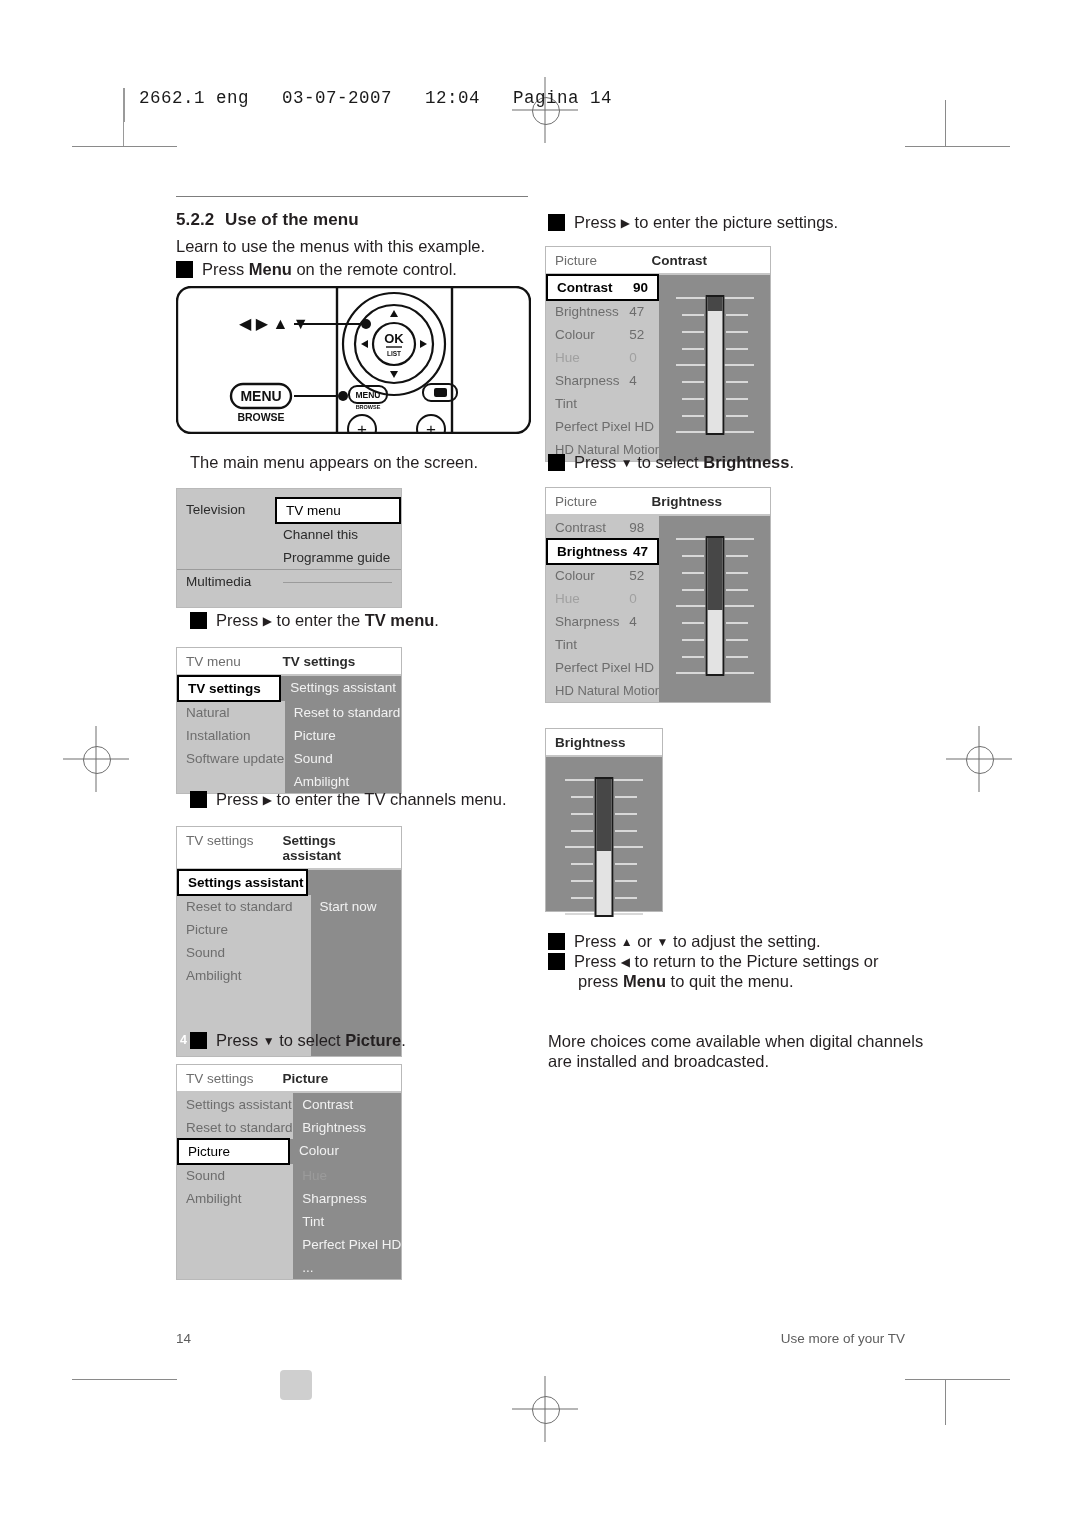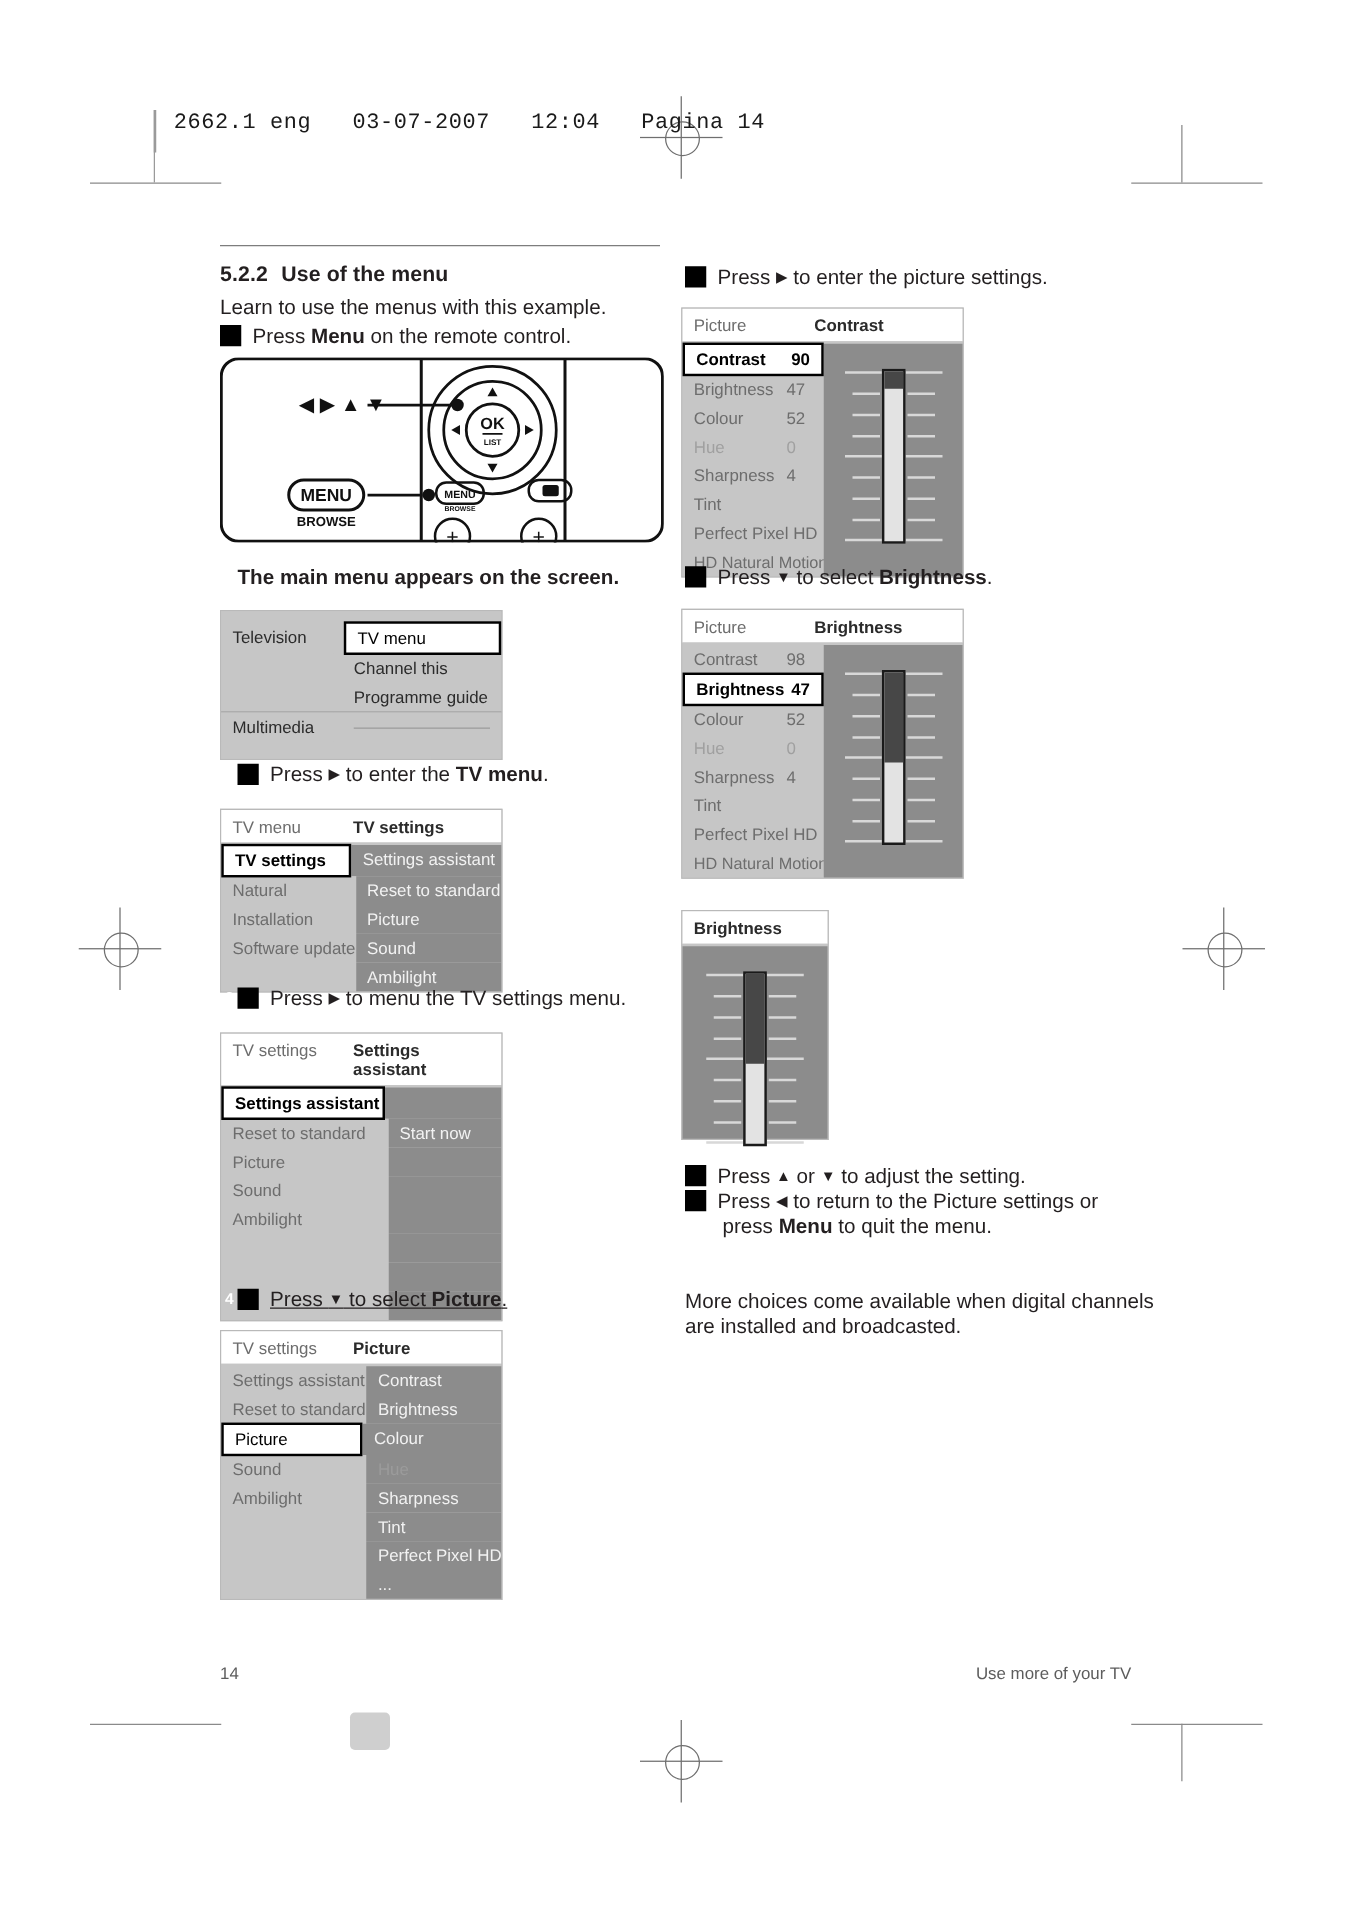--- a/index.html
+++ b/index.html
@@ -160,21 +160,21 @@
       <circle cx="190" cy="38" r="5" fill="#111"></circle>
 
       <rect x="55" y="98" width="60" height="24" rx="12" ry="12" fill="none" stroke="#111" stroke-width="2.4"></rect>
       <text x="85" y="115" font-family="Liberation Sans, sans-serif" font-size="14" font-weight="bold" text-anchor="middle" fill="#111">MENU</text>
       <text x="85" y="135" font-family="Liberation Sans, sans-serif" font-size="10.5" font-weight="bold" text-anchor="middle" fill="#111">BROWSE</text>
       <line x1="118" y1="110" x2="162" y2="110" stroke="#111" stroke-width="2.2"></line>
       <circle cx="167" cy="110" r="5" fill="#111"></circle>
     </svg>
   </div>
 
-  <p class="body" style="position:absolute;left:190px;top:452px;width:340px;font-weight:bold;">The main menu appears on the screen.</p>
+  <p class="body" style="position:absolute;left:190px;top:452px;width:340px;">The main menu appears on the screen.</p>
 
   <div class="menu" style="position:absolute;left:176px;top:488px;width:224px;">
     <div style="height:9px;background:#c6c6c6;"></div>
     <div class="row">
       <div class="cell leftcol dk" style="width:86px;">Television</div>
       <div class="cell sel" style="width:112px;font-weight:normal;">TV menu</div>
     </div>
     <div class="row">
       <div class="cell leftcol" style="width:86px;"></div>
       <div class="cell leftcol dk" style="width:130px;padding-left:16px;">Channel this</div>
@@ -219,21 +219,21 @@
       <div class="cell leftcol gl" style="width:104px;">Software update</div>
       <div class="cell rightcol white" style="width:114px;">Sound</div>
     </div>
     <div class="row">
       <div class="cell leftcol" style="width:104px;">&nbsp;</div>
       <div class="cell rightcol white" style="width:114px;">Ambilight</div>
     </div>
   </div>
 
   <p class="body ind" style="position:absolute;left:190px;top:789px;width:340px;">
-    <span class="step">3</span><span>Press </span><span class="ar">▶</span><span> to menu the TV settings menu.</span>
+    <span class="step">3</span><span>Press </span><span class="ar">▶</span><span> to enter the TV channels menu.</span>
   </p>
 
   <div class="menu" style="position:absolute;left:176px;top:826px;width:224px;">
     <div class="hdr">
       <div class="l gl" style="width:86px;">TV settings</div>
       <div class="r dk" style="width:120px;font-weight:bold;">Settings assistant</div>
     </div>
     <div style="height:2px;background:#c6c6c6;"></div>
     <div class="row">
       <div class="cell sel" style="width:122px;">Settings assistant</div>
@@ -262,21 +262,21 @@
     <div class="row">
       <div class="cell leftcol" style="width:134px;">&nbsp;</div>
       <div class="cell rightcol" style="width:84px;">&nbsp;</div>
     </div>
     <div class="row">
       <div class="cell leftcol" style="width:134px;">&nbsp;</div>
       <div class="cell rightcol" style="width:84px;">&nbsp;</div>
     </div>
   </div>
 
-  <p class="body ind" style="position:absolute;left:190px;top:1030px;width:340px;text-decoration:underline;">
+  <p class="body ind" style="position:absolute;left:190px;top:1030px;width:340px;">
     <span class="step">4</span><span>Press </span><span class="ar">▼</span><span> to select </span><span class="b">Picture</span><span>.</span>
   </p>
 
   <div class="menu" style="position:absolute;left:176px;top:1064px;width:224px;">
     <div class="hdr">
       <div class="l gl" style="width:86px;">TV settings</div>
       <div class="r dk" style="width:120px;font-weight:bold;">Picture</div>
     </div>
     <div style="height:2px;background:#c6c6c6;"></div>
     <div class="row">

